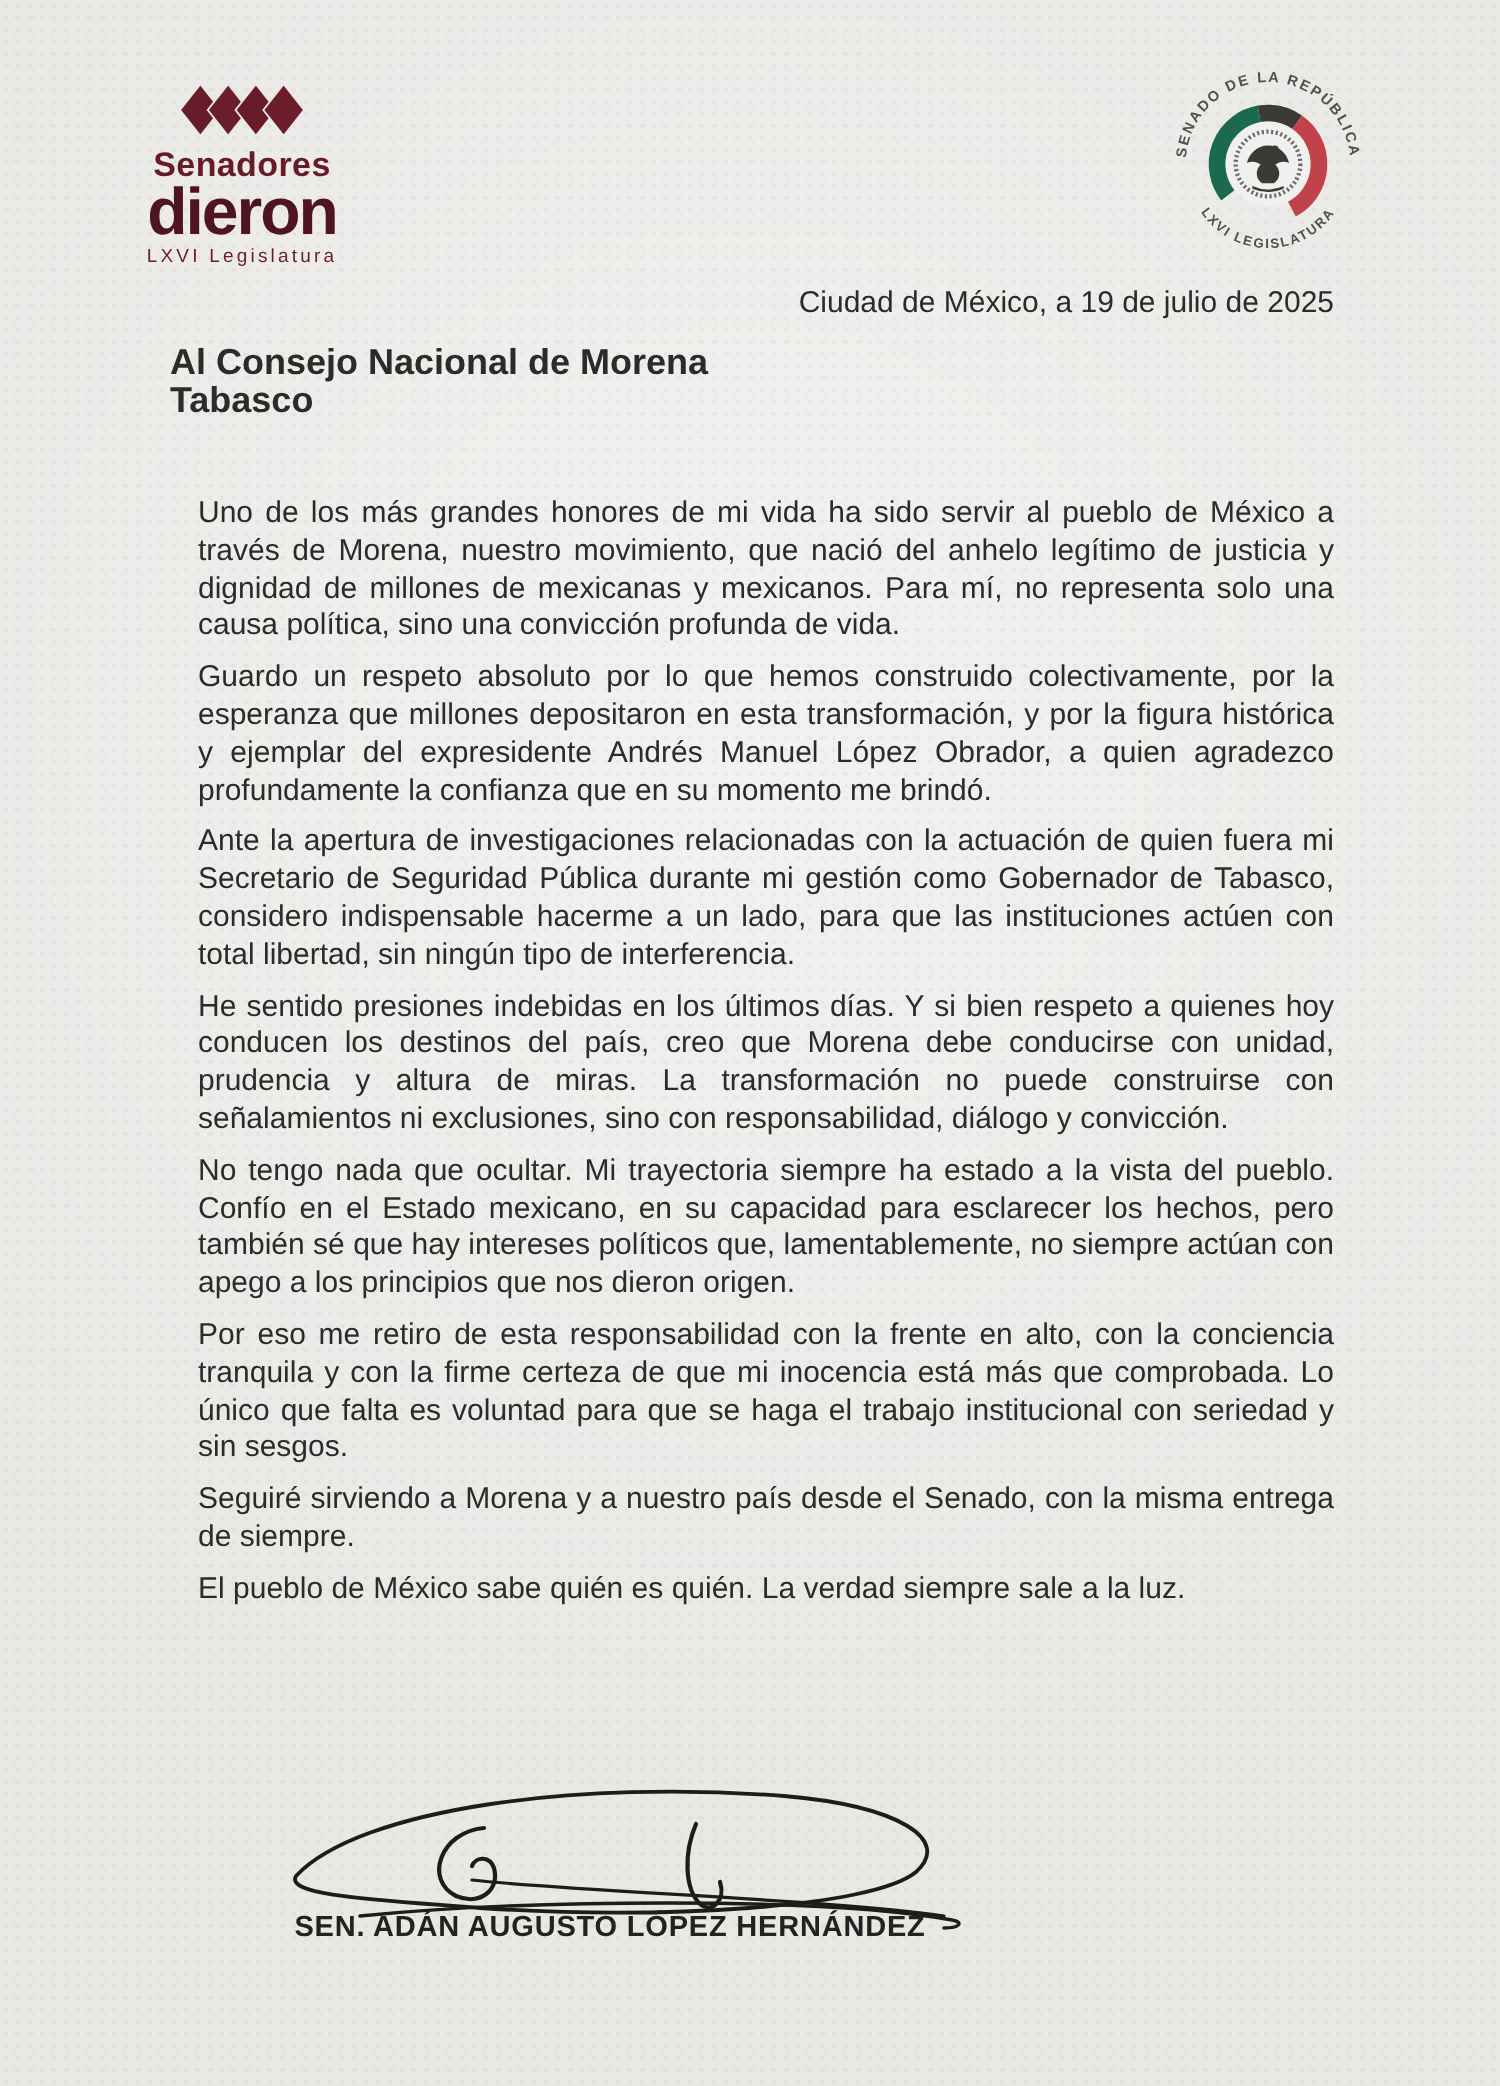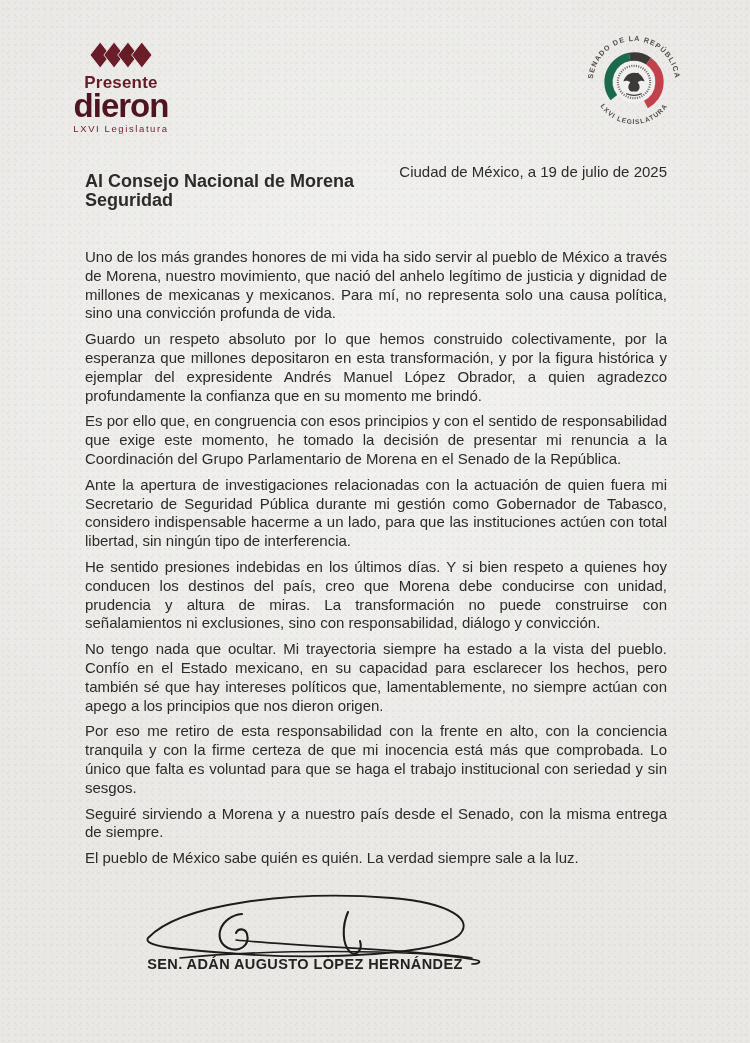--- a/index.html
+++ b/index.html
@@ -29,50 +29,50 @@
     font-weight:bold;font-size:33px;letter-spacing:-1px;color:#4e1420;line-height:.92;
   }
   .morena-logo .legislature{
     font-size:9.5px;letter-spacing:1.6px;color:#6b1d2a;margin-top:3px;line-height:1;
   }
   
   .seal{position:absolute;left:585px;top:30px;}
   
   .date-line{
     position:absolute;top:143px;right:83px;left:85px;
-    text-align:right;font-size:15px;color:#2d2b29;margin-top:20px;
+    text-align:right;font-size:15px;color:#2d2b29;
   }
   .recipient{position:absolute;top:172px;left:85px;font-weight:bold;font-size:18px;line-height:19px;}
   .salutation{position:absolute;top:224px;left:85px;font-size:15px;}
   .paragraphs{
     position:absolute;top:248px;left:85px;width:582px;
     font-size:15px;line-height:18.8px;text-align:justify;
   }
-  .paragraphs p{margin:0 0 7px 0;}
+  .paragraphs p{margin:0 0 7px 14px;}
   
   .signature-block{position:absolute;top:888px;left:0;width:610px;text-align:center;}
   .signature-svg{display:block;margin:0 auto;}
   .signer-name{
     margin-top:-16px;position:relative;
     font-weight:bold;font-size:14.5px;letter-spacing:.4px;color:#232221;
   }
 </style>
 </head>
 <body>
 
 <div class="page">
 
   <div class="morena-logo">
     <svg class="diamonds" width="62" height="34" viewBox="0 0 67 36" aria-hidden="true">
       <path d="M0 18 L11 4 L22 18 L11 32 Z" fill="#681c29" stroke="#e9e8e5" stroke-width="1"></path>
       <path d="M15 18 L26 4 L37 18 L26 32 Z" fill="#6b1d2a" stroke="#e9e8e5" stroke-width="1"></path>
       <path d="M30 18 L41 4 L52 18 L41 32 Z" fill="#671b27" stroke="#e9e8e5" stroke-width="1"></path>
       <path d="M45 18 L56 4 L67 18 L56 32 Z" fill="#6b1d2a" stroke="#e9e8e5" stroke-width="1"></path>
     </svg>
-    <div class="senadores">Presente</div>
+    <div class="senadores">Senadores</div>
     <div class="wordmark">dieron</div>
     <div class="legislature">LXVI Legislatura</div>
   </div>
 
   <div class="seal">
     <svg width="98" height="104" viewBox="0 0 100 106" aria-hidden="true">
       <defs>
         <path id="arcTop" d="M 9.4 63.9 A 42 42 0 1 1 90.6 63.9"></path>
         <path id="arcBottom" d="M 12.5 71.5 A 41 41 0 0 0 87.5 71.5"></path>
       </defs>
@@ -97,28 +97,27 @@
       <text font-family="Liberation Sans, sans-serif" font-size="6.8" font-weight="bold" fill="#514f4b" letter-spacing="1">
         <textPath href="#arcBottom" startOffset="50%" text-anchor="middle">LXVI LEGISLATURA</textPath>
       </text>
     </svg>
   </div>
 
   <div class="date-line">Ciudad de México, a 19 de julio de 2025</div>
 
   <div class="recipient">
     <div>Al Consejo Nacional de Morena</div>
-    <div>Seguridad</div>
+    <div>Tabasco</div>
   </div>
 
 
   <div class="paragraphs">
     <p>Uno de los más grandes honores de mi vida ha sido servir al pueblo de México a través de Morena, nuestro movimiento, que nació del anhelo legítimo de justicia y dignidad de millones de mexicanas y mexicanos. Para mí, no representa solo una causa política, sino una convicción profunda de vida.</p>
     <p>Guardo un respeto absoluto por lo que hemos construido colectivamente, por la esperanza que millones depositaron en esta transformación, y por la figura histórica y ejemplar del expresidente Andrés Manuel López Obrador, a quien agradezco profundamente la confianza que en su momento me brindó.</p>
-    <p>Es por ello que, en congruencia con esos principios y con el sentido de responsabilidad que exige este momento, he tomado la decisión de presentar mi renuncia a la Coordinación del Grupo Parlamentario de Morena en el Senado de la República.</p>
     <p>Ante la apertura de investigaciones relacionadas con la actuación de quien fuera mi Secretario de Seguridad Pública durante mi gestión como Gobernador de Tabasco, considero indispensable hacerme a un lado, para que las instituciones actúen con total libertad, sin ningún tipo de interferencia.</p>
     <p>He sentido presiones indebidas en los últimos días. Y si bien respeto a quienes hoy conducen los destinos del país, creo que Morena debe conducirse con unidad, prudencia y altura de miras. La transformación no puede construirse con señalamientos ni exclusiones, sino con responsabilidad, diálogo y convicción.</p>
     <p>No tengo nada que ocultar. Mi trayectoria siempre ha estado a la vista del pueblo. Confío en el Estado mexicano, en su capacidad para esclarecer los hechos, pero también sé que hay intereses políticos que, lamentablemente, no siempre actúan con apego a los principios que nos dieron origen.</p>
     <p>Por eso me retiro de esta responsabilidad con la frente en alto, con la conciencia tranquila y con la firme certeza de que mi inocencia está más que comprobada. Lo único que falta es voluntad para que se haga el trabajo institucional con seriedad y sin sesgos.</p>
     <p>Seguiré sirviendo a Morena y a nuestro país desde el Senado, con la misma entrega de siempre.</p>
     <p>El pueblo de México sabe quién es quién. La verdad siempre sale a la luz.</p>
   </div>
 
   <div class="signature-block">
     <svg class="signature-svg" width="370" height="84" viewBox="0 0 370 84" aria-hidden="true">

